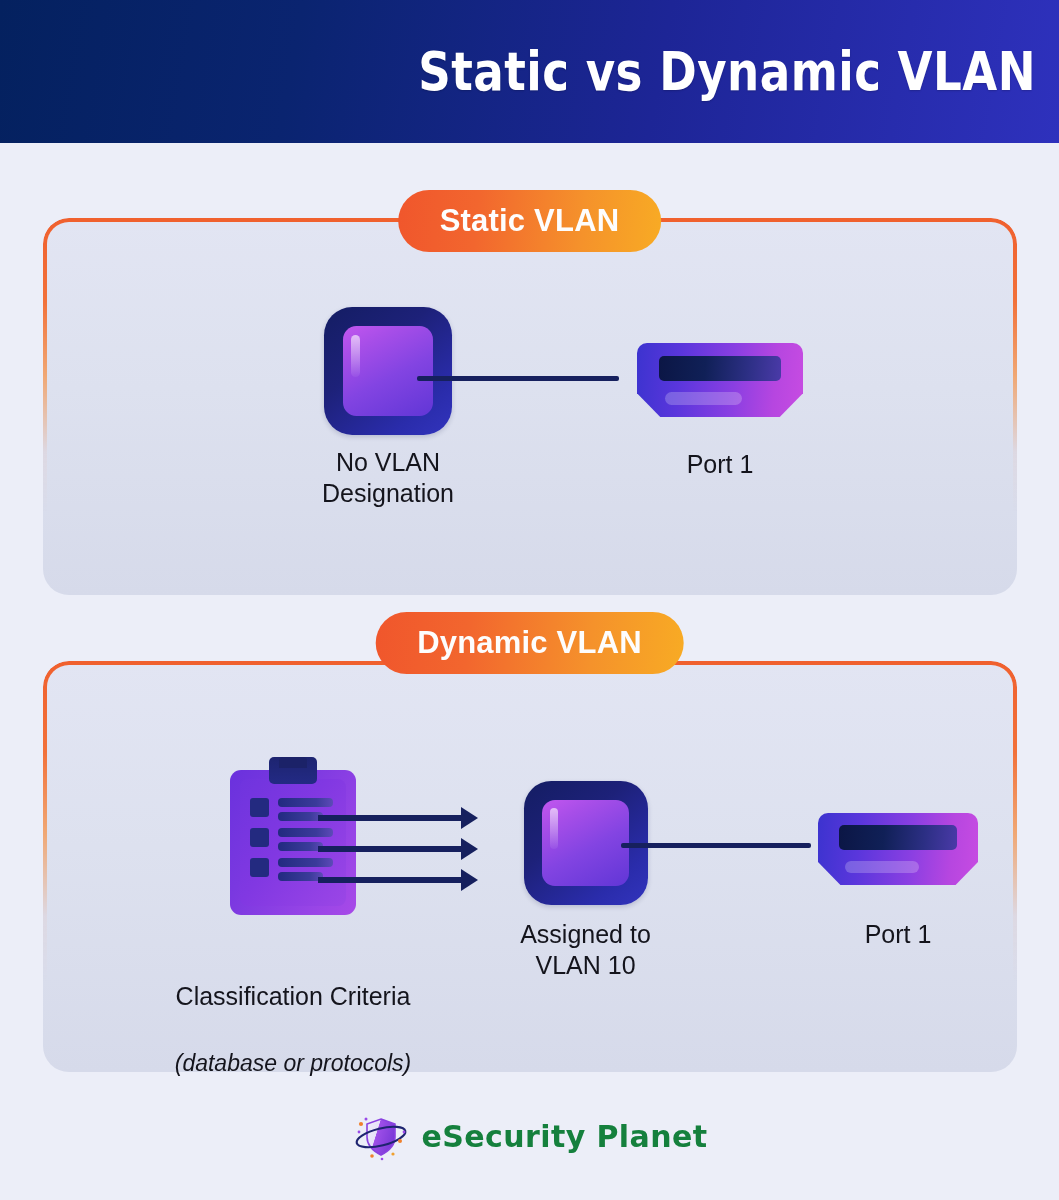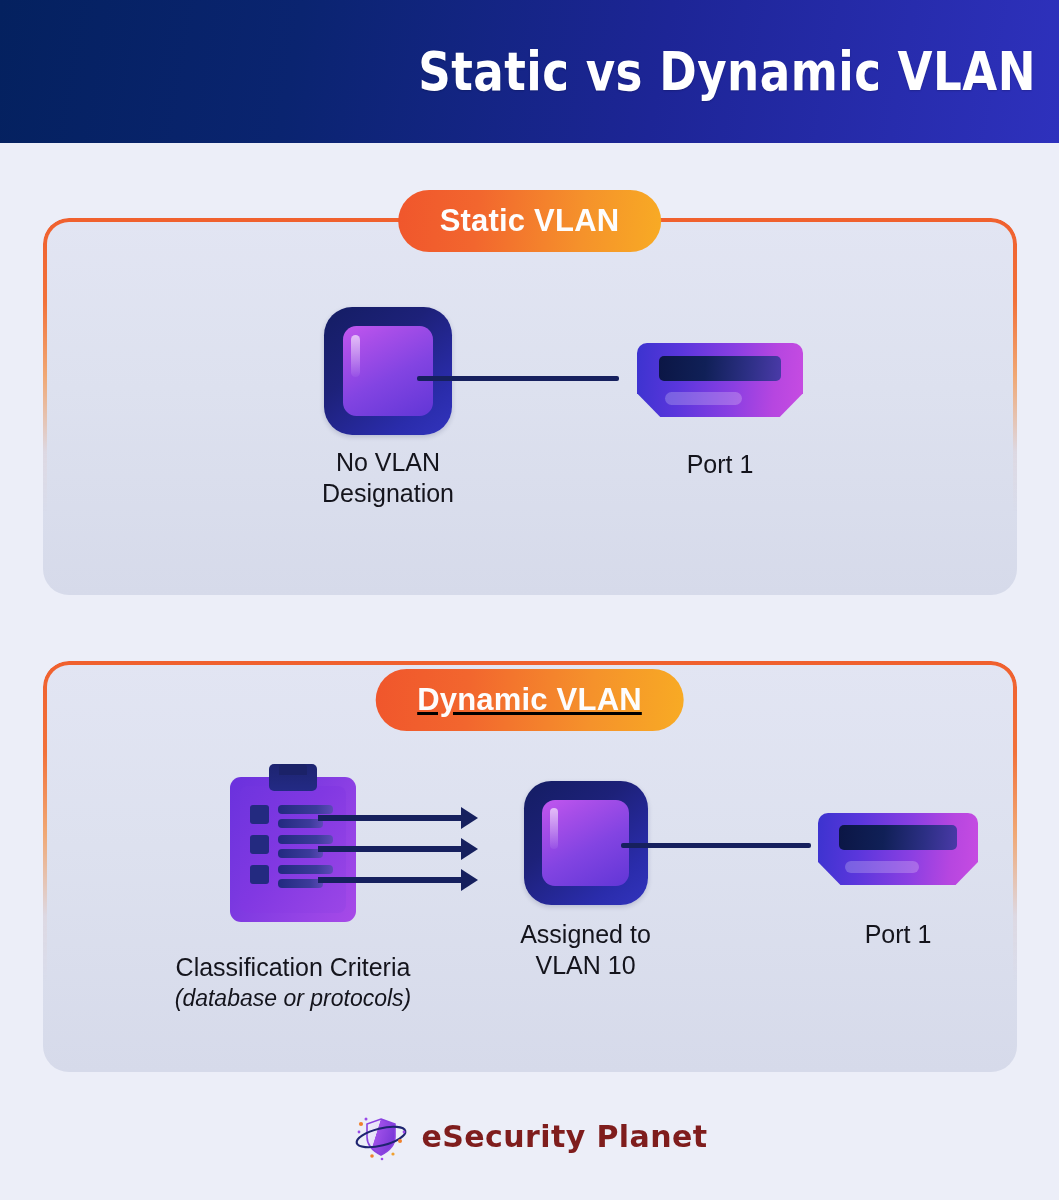--- a/index.html
+++ b/index.html
@@ -80,21 +80,21 @@
     z-index: 5;
   }
   .badge-label {
     color: #fdfdfd;
     font-size: 31px;
     font-weight: bold;
     letter-spacing: 0.2px;
     white-space: nowrap;
   }
   #badge-static { top: 190px; }
-  #badge-dynamic { top: 669px; text-decoration: underline; }
+  #badge-dynamic { top: 612px; }
 
   
   .node {
     position: absolute;
     display: flex;
     flex-direction: column;
     align-items: center;
   }
   .node-label {
     text-align: center;
@@ -242,21 +242,21 @@
     top: 1104px;
     width: 1059px;
     height: 64px;
     display: flex;
     align-items: center;
     justify-content: center;
     gap: 12px;
   }
   .logo-mark { position: relative; width: 58px; height: 52px; }
   .logo-text {
-    color: #7f1d1d;
+    color: #15803d;
     font-size: 30px;
     font-weight: bold;
     letter-spacing: 0.4px;
     font-family: "DejaVu Sans", sans-serif;
     white-space: nowrap;
   }
 </style>
 </head>
 <body>
 
@@ -288,21 +288,21 @@
   </div>
 </div>
 
 <div class="badge" id="badge-static">
   <span class="badge-label">Static VLAN</span>
 </div>
 
 <div class="card" id="card-dynamic">
   <div class="card-border"></div>
 
-  <div class="node" style="left:55px; top:103px; width:390px;">
+  <div class="node" style="left:55px; top:96px; width:390px;gap:36px;">
     <div class="icon-clipboard" style="width:126px; height:158px;">
       <div class="board"></div>
       <div class="page"></div>
       <div class="clip"></div>
       <div class="clip-top"></div>
 
       <div class="cb" style="top:26%;"></div>
       <div class="cb" style="top:45%;"></div>
       <div class="cb" style="top:64%;"></div>
 

